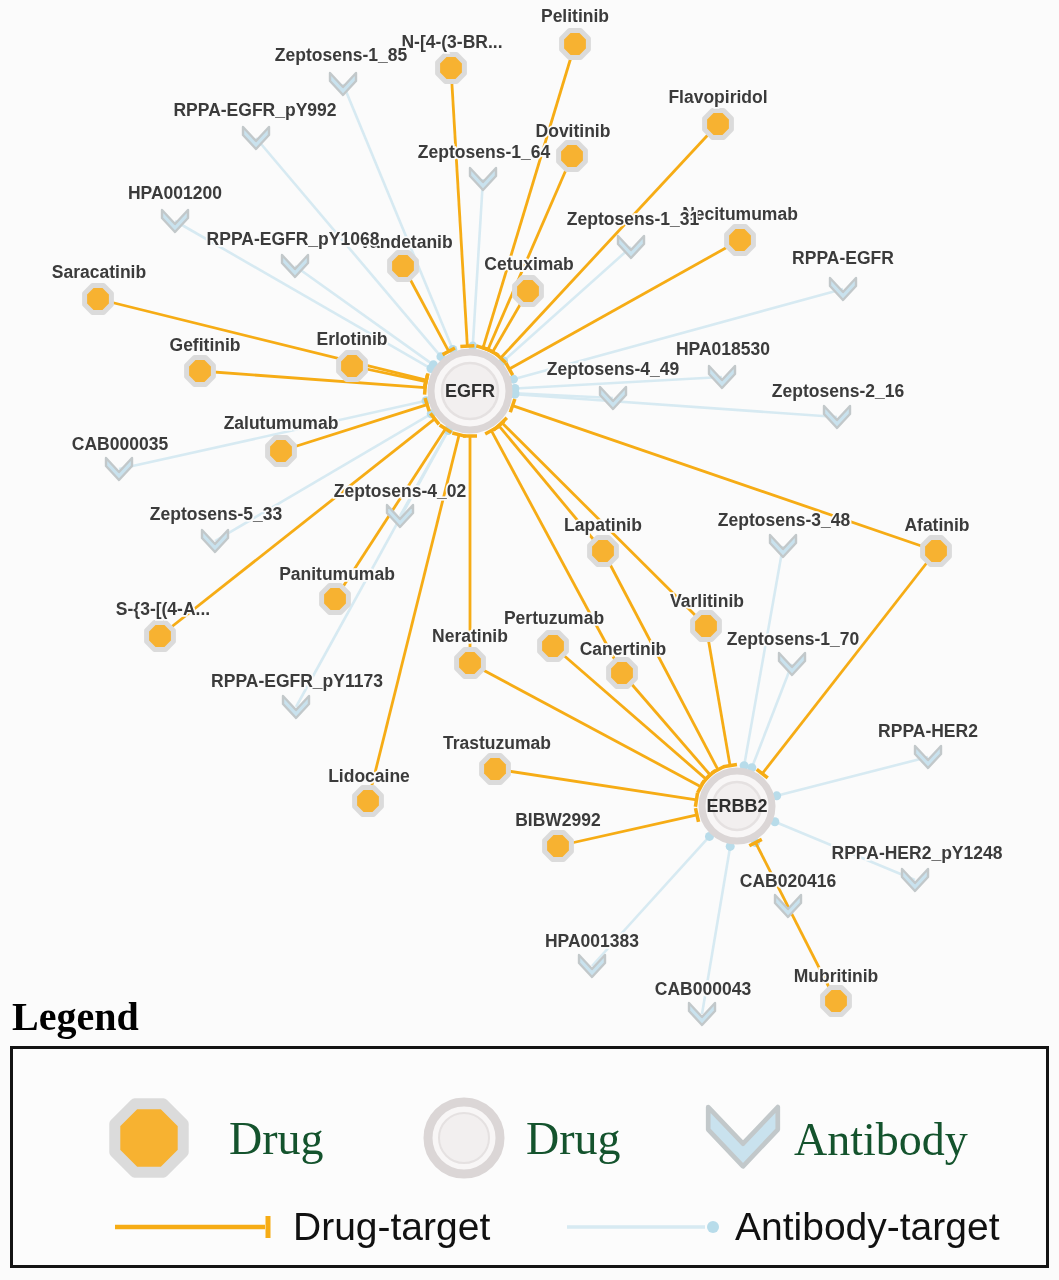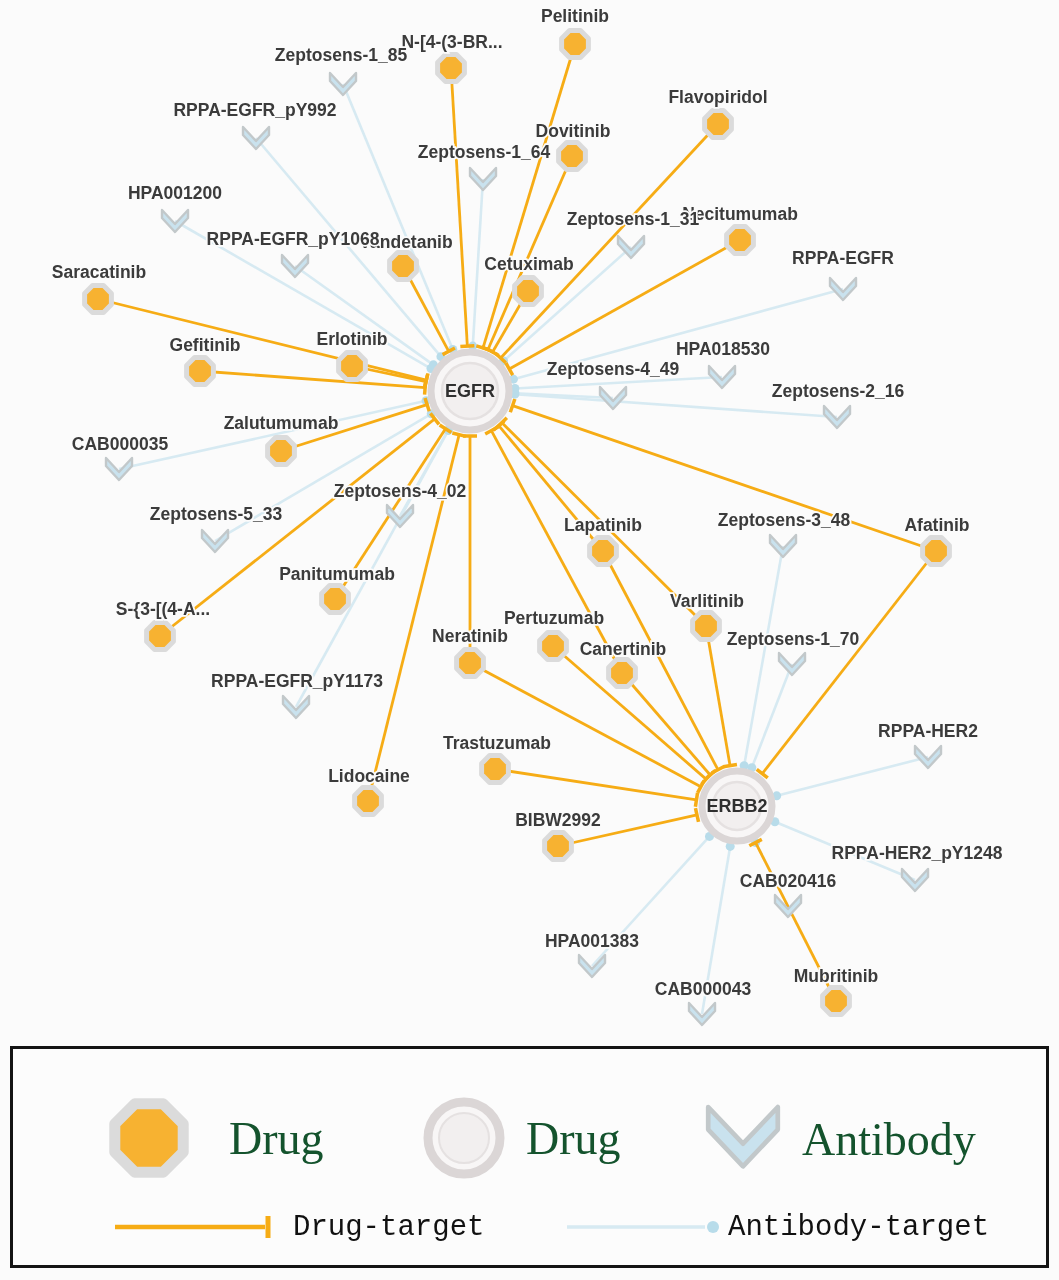--- a/index.html
+++ b/index.html
@@ -10,21 +10,21 @@
               fill:var(--label);stroke:#FBFBFB;stroke-width:3.5px;paint-order:stroke;
               text-anchor:middle;dominant-baseline:central;}
   .gene-label{font-family:"Liberation Sans",sans-serif;font-weight:bold;font-size:18px;
               fill:#2F2F2F;text-anchor:middle;dominant-baseline:central;}
   .legend-title{position:absolute;left:12px;top:993px;
                 font-family:"Liberation Serif",serif;font-weight:bold;font-size:40px;color:#000;}
   .legend-box{position:absolute;left:10px;top:1046px;width:1033px;height:216px;
               border:3.5px solid #141414;background:#FCFCFC;}
   .lg-item{position:absolute;display:flex;align-items:center;}
   .lg-node-text{font-family:"Liberation Serif",serif;font-size:46px;color:#14532d;}
-  .lg-edge-text{font-family:Liberation Mono, monospace;font-size:29px;color:#111;text-align:right;}
+  .lg-edge-text{font-family:Liberation Sans, sans-serif;font-size:39px;color:#111;text-align:right;}
 </style>
 </head>
 <body>
 
 <div class="stage">
   <svg id="net" width="1059" height="1280" viewBox="0 0 1059 1280">
       <g>
         <line x1="452.7981572032472" y1="349.41759260942433" x2="343" y2="84" stroke="#D7EAF2" stroke-width="2.6"></line>
         <circle cx="452.7981572032472" cy="349.41759260942433" r="4.5" fill="#B8DCEA"></circle>
         <line x1="440.93868720026876" y1="356.6424666433084" x2="256" y2="138" stroke="#D7EAF2" stroke-width="2.6"></line>
@@ -223,20 +223,21 @@
         <text x="793" y="639" class="node-label">Zeptosens-1_70</text>
         <text x="297" y="681" class="node-label">RPPA-EGFR_pY1173</text>
         <text x="928" y="731" class="node-label">RPPA-HER2</text>
         <text x="917" y="853" class="node-label">RPPA-HER2_pY1248</text>
         <text x="788" y="881" class="node-label">CAB020416</text>
         <text x="592" y="941" class="node-label">HPA001383</text>
         <text x="703" y="989" class="node-label">CAB000043</text>
       </g>
     </svg>
 
+  <div class="legend-title">Legend</div>
 
   <div class="legend-box">
 
     <div class="lg-item" style="left:86px;top:38px;height:102px">
       <svg width="100" height="100" viewBox="0 0 100 100">
         <polygon points="84.2,64.2 64.2,84.2 35.8,84.2 15.8,64.2 15.8,35.8 35.8,15.8 64.2,15.8 84.2,35.8" fill="var(--drug-fill)" stroke="var(--drug-halo)" stroke-width="11" stroke-linejoin="round"></polygon>
       </svg>
       <span class="lg-node-text" style="margin-left:30px">Drug</span>
     </div>
 
@@ -245,33 +246,33 @@
         <circle cx="50" cy="50" r="36" fill="var(--gene-fill)" stroke="var(--gene-ring)" stroke-width="9"></circle>
         <circle cx="50" cy="50" r="25" fill="var(--gene-inner)" stroke="var(--gene-inner-ring)" stroke-width="2"></circle>
       </svg>
       <span class="lg-node-text" style="margin-left:12px">Drug</span>
     </div>
 
     <div class="lg-item" style="left:683px;top:40px;height:100px">
       <svg width="94" height="94" viewBox="0 0 100 100">
         <path d="M 13 16 L 50 55 L 87 16 L 87 40 L 50 79 L 13 40 Z" fill="var(--antibody-fill)" stroke="var(--antibody-stroke)" stroke-width="5" stroke-linejoin="round"></path>
       </svg>
-      <span class="lg-node-text" style="margin-left:12px">Antibody</span>
+      <span class="lg-node-text" style="margin-left:4px">Antibody</span>
     </div>
 
     <div class="lg-item" style="left:98px;top:156px;height:44px">
       <svg width="172" height="30" viewBox="0 0 172 30">
         <line x1="4" y1="15" x2="154" y2="15" stroke="var(--edge-drug)" stroke-width="4.5"></line>
         <line x1="157" y1="4" x2="157" y2="26" stroke="var(--edge-drug)" stroke-width="5"></line>
       </svg>
       <span class="lg-edge-text" style="margin-left:10px">Drug-target</span>
     </div>
 
     <div class="lg-item" style="left:550px;top:158px;height:40px">
       <svg width="162" height="30" viewBox="0 0 162 30">
         <line x1="4" y1="15" x2="142" y2="15" stroke="var(--edge-antibody)" stroke-width="3.5"></line>
         <circle cx="150" cy="15" r="6" fill="var(--edge-dot)"></circle>
       </svg>
-      <span class="lg-edge-text" style="margin-left:3px">Antibody-target</span>
+      <span class="lg-edge-text" style="margin-left:10px">Antibody-target</span>
     </div>
 
   </div>
 </div>
 
 </body></html>

